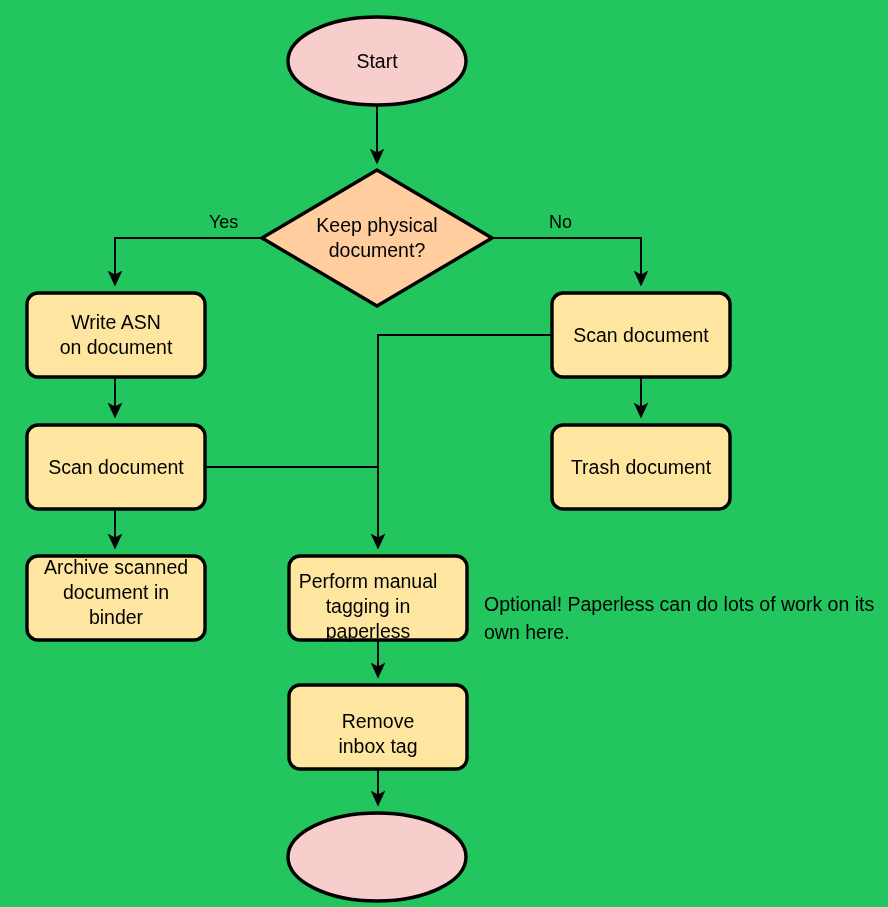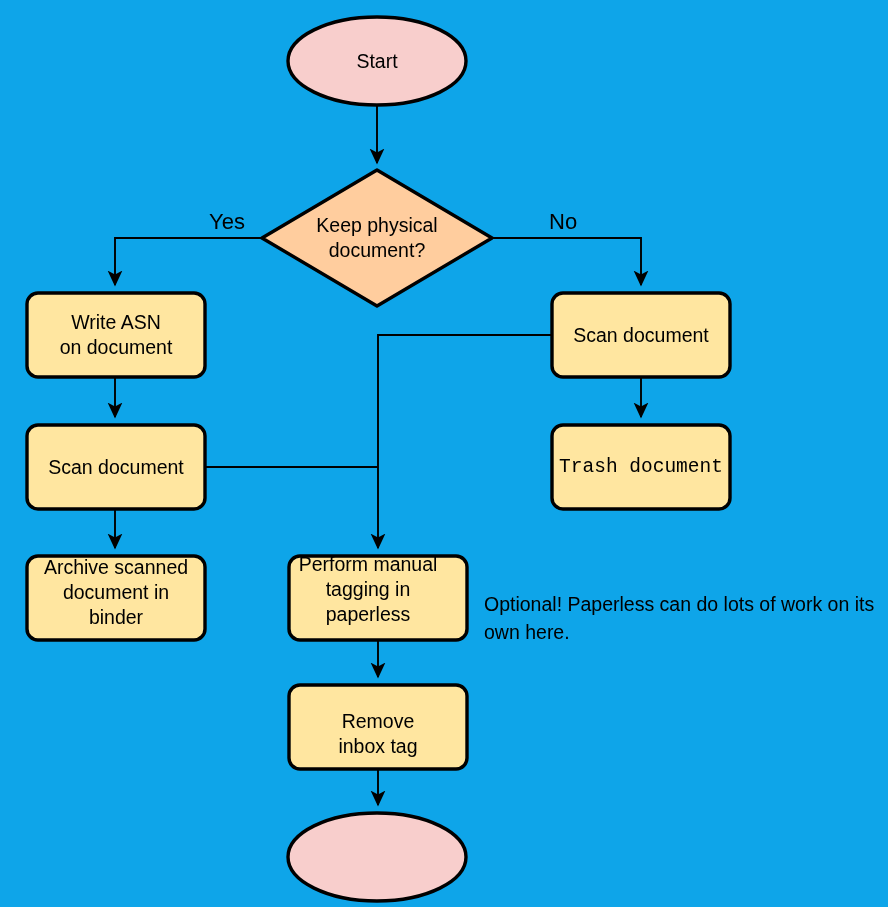--- a/index.html
+++ b/index.html
@@ -9,21 +9,21 @@
     background: #ffffff;
   }
   body {
     font-family: "Liberation Sans", sans-serif;
     color: #000000;
   }
   #canvas {
     position: relative;
     width: 888px;
     height: 907px;
-    background: #0ea5e9;
+    background: #22c55e;
     overflow: hidden;
   }
   #flow-svg {
     position: absolute;
     left: 0;
     top: 0;
     width: 888px;
     height: 907px;
   }
   .node-text {
@@ -33,21 +33,21 @@
     justify-content: center;
     text-align: center;
     font-size: 19.5px;
     line-height: 25px;
     color: #000000;
     pointer-events: none;
     white-space: pre-line;
   }
   .edge-label {
     position: absolute;
-    font-size: 22px;
+    font-size: 18px;
     line-height: 20px;
     color: #000000;
     white-space: nowrap;
   }
   .note-text {
     position: absolute;
     font-size: 19.5px;
     line-height: 28px;
     color: #000000;
     width: 402px;
@@ -119,25 +119,25 @@
 
   <div class="node-text" style="left:262px; top:194px; width:230px; height:88px;">Keep physical
 document?</div>
 
   <div class="node-text" style="left:27px; top:425px; width:178px; height:84px;">Scan document</div>
 
   <div class="node-text" style="left:27px; top:556px; width:178px; height:72px;">Archive scanned
 document in
 binder</div>
 
-  <div class="node-text" style="left:552px; top:425px; width:178px; height:84px;font-family:Liberation Mono, monospace;">Trash document</div>
+  <div class="node-text" style="left:552px; top:425px; width:178px; height:84px;">Trash document</div>
 
   <div class="node-text" style="left:552px; top:293px; width:178px; height:84px;">Scan document</div>
 
-  <div class="node-text" style="left:289px; top:547px; width:158px; height:84px;">Perform manual
+  <div class="node-text" style="left:289px; top:564px; width:158px; height:84px;">Perform manual
 tagging in
 paperless</div>
 
   <div class="node-text" style="left:289px; top:685px; width:178px; height:97px;text-align:center;">Remove
 inbox tag</div>
 
 
   <div class="edge-label" style="left:209px; top:212px;">Yes</div>
 
   <div class="edge-label" style="left:509px; top:212px;margin-left:40px;">No</div>

